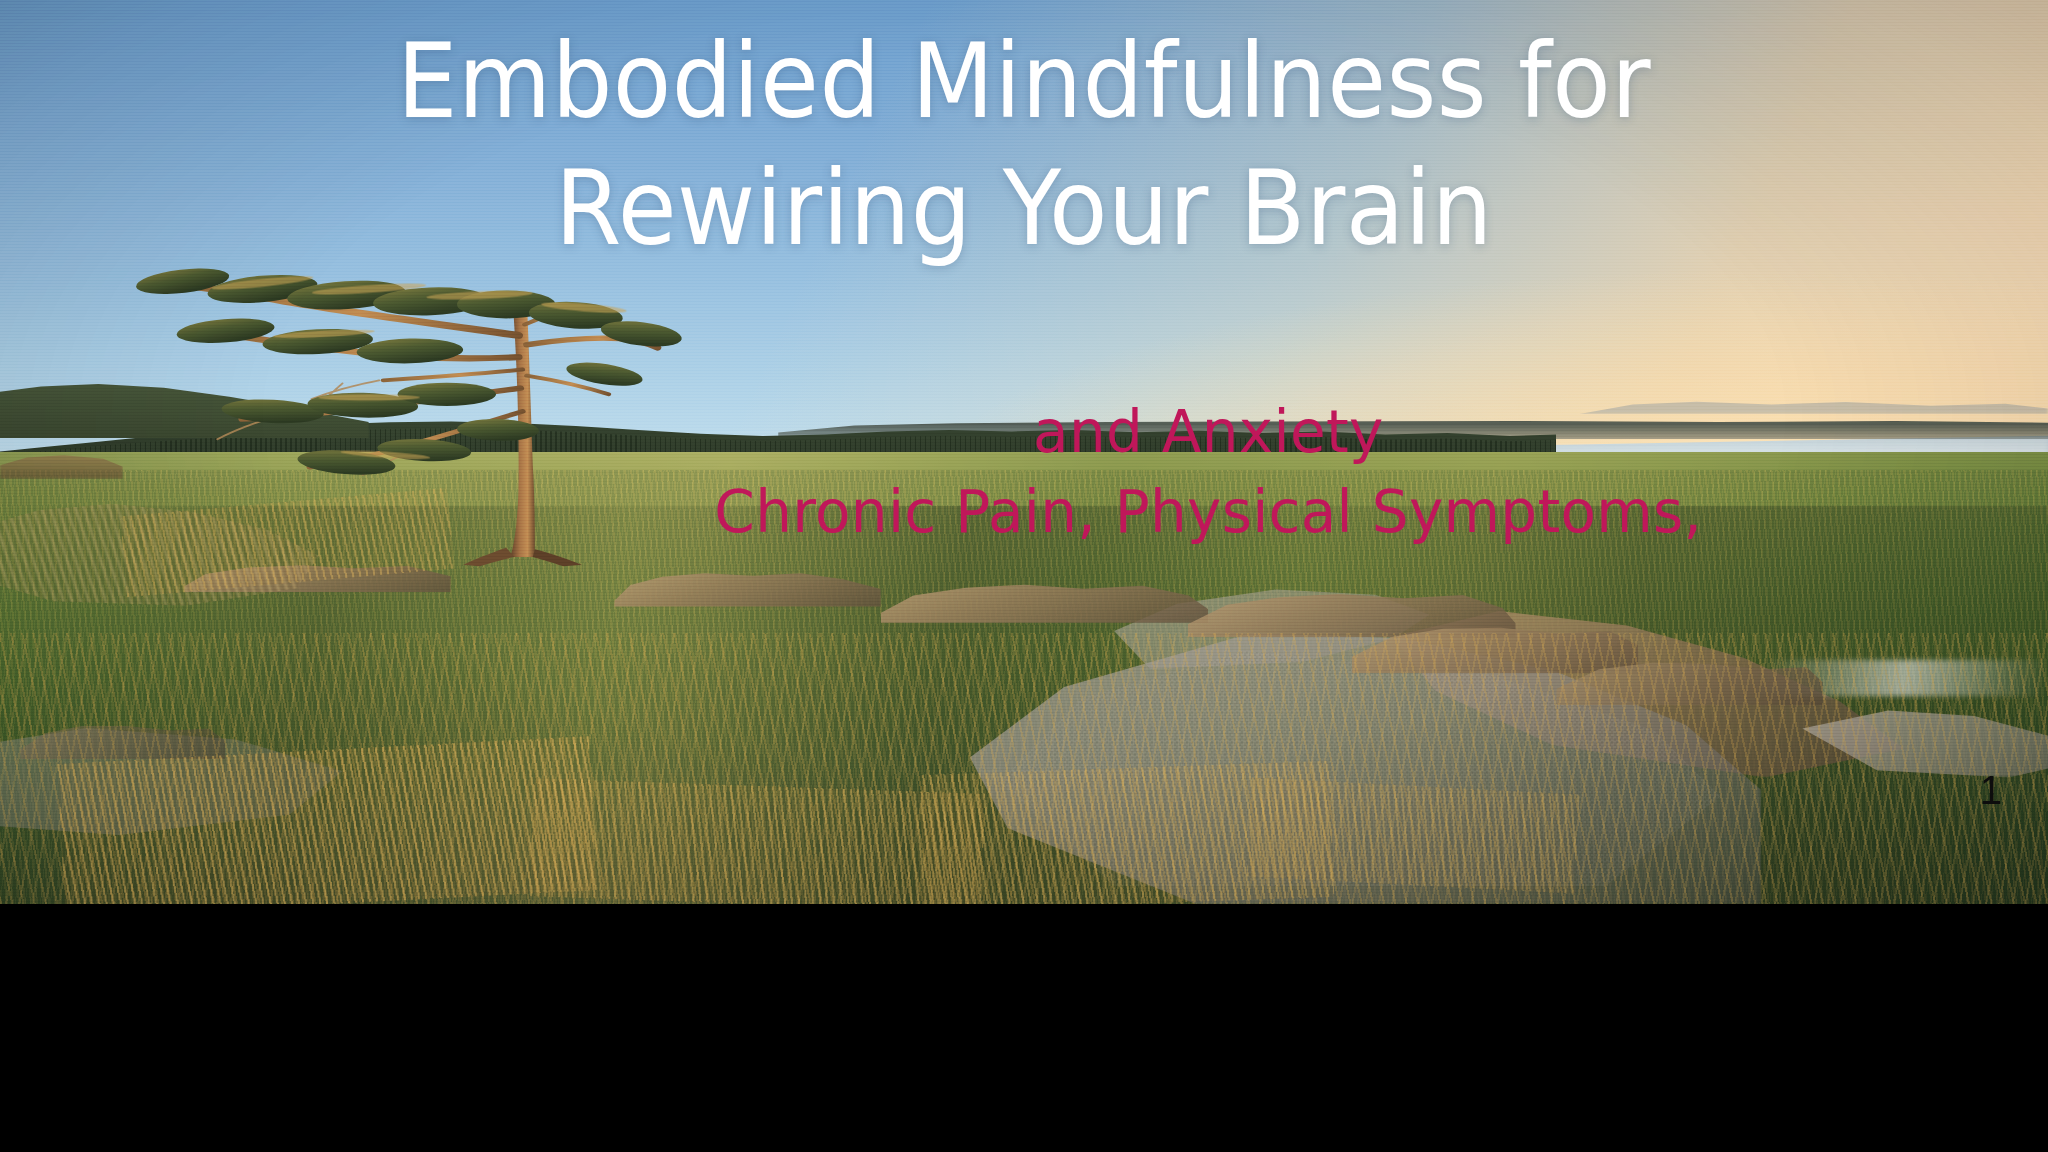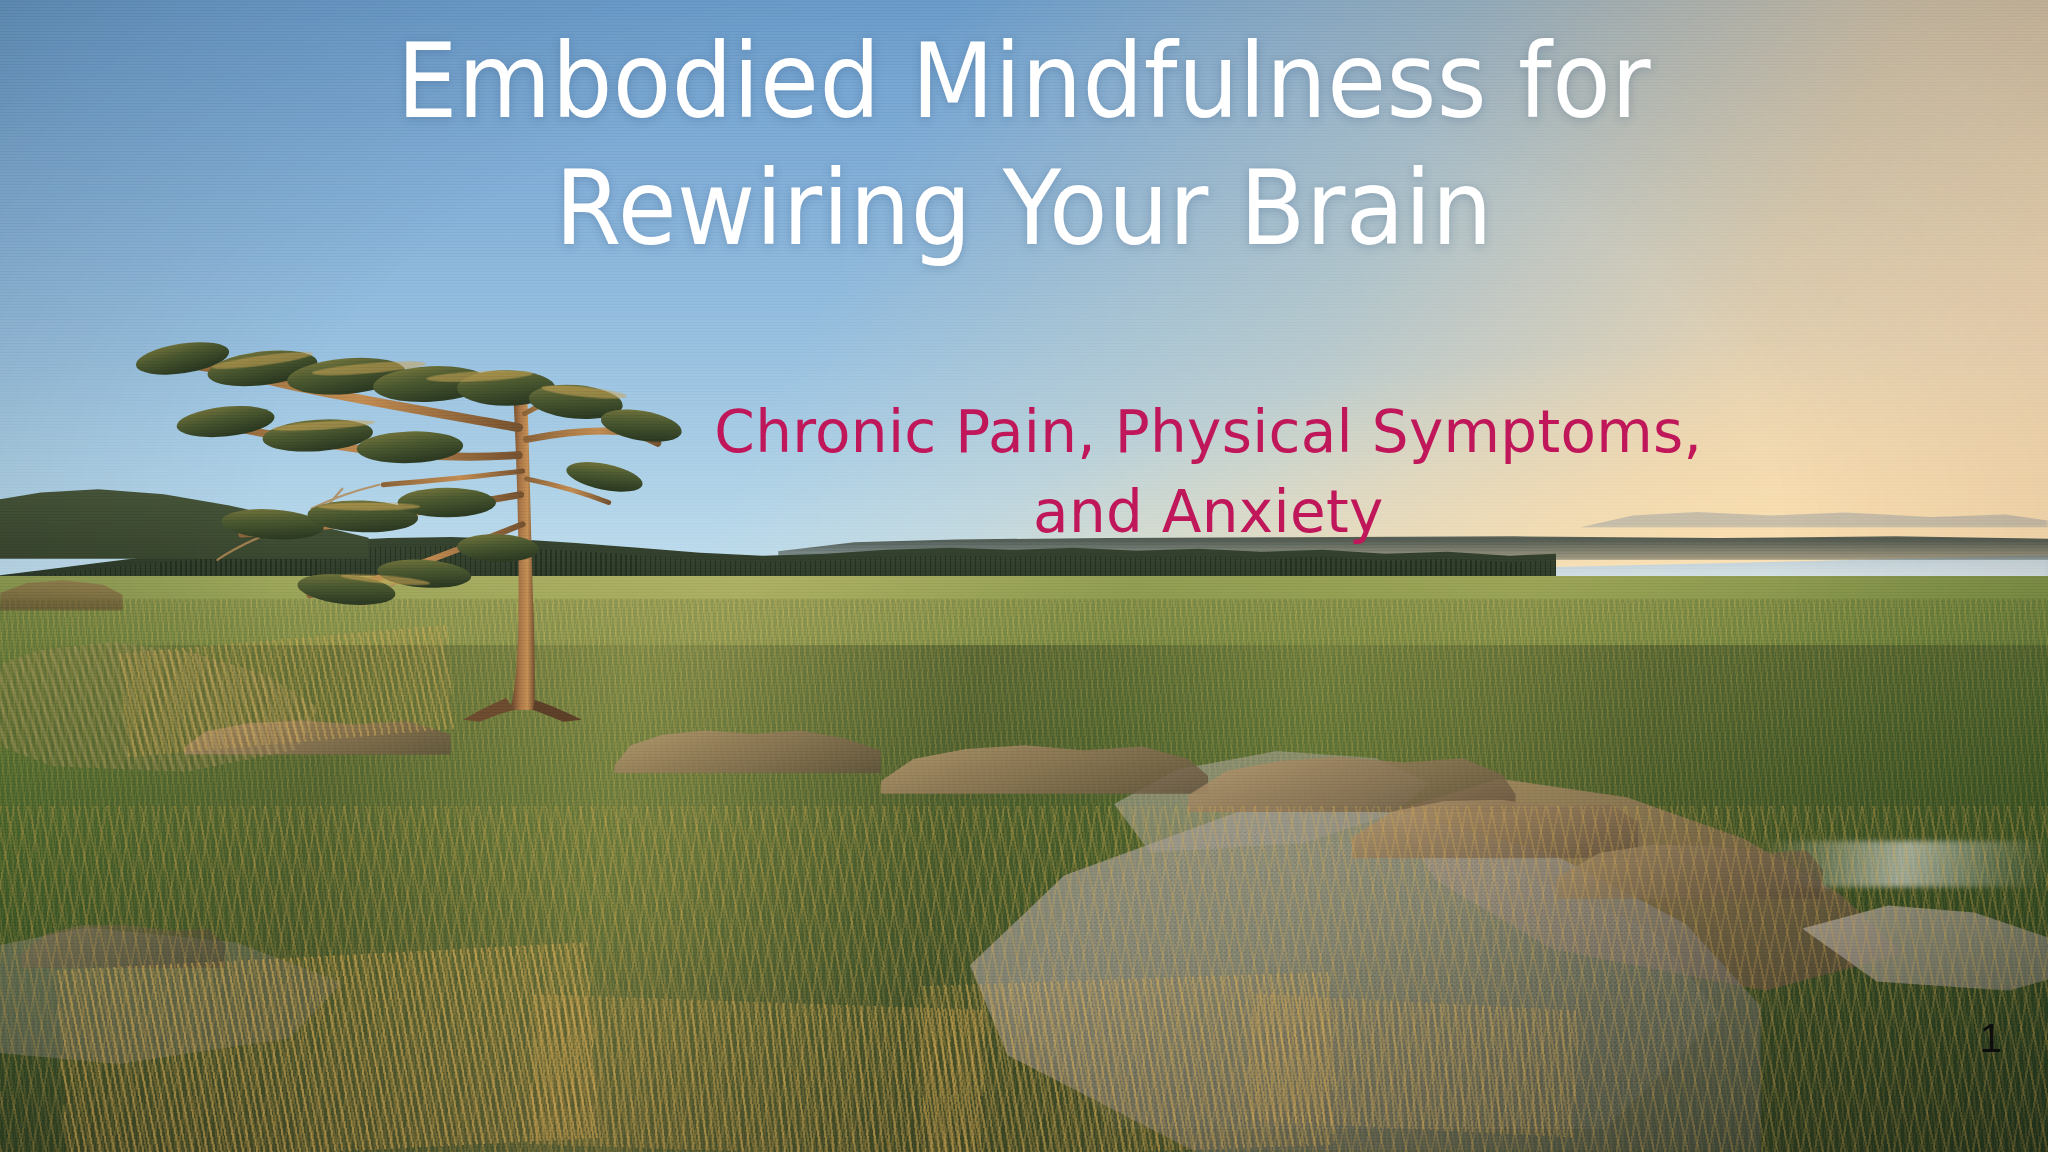--- a/index.html
+++ b/index.html
@@ -6,21 +6,21 @@
 
   html, body {
     width:2048px; height:1152px;
     overflow:hidden;
     background:#000;
     font-family:"DejaVu Sans", sans-serif;
   }
 
   .slide {
     position:relative;
-    width:2048px; height:1152px;
+    width:2048px; height:904px;
     overflow:hidden;
   }
 
   
   .photo { position:absolute; inset:0; overflow:hidden; }
 
   
   .sky {
     position:absolute; left:0; top:0; width:100%; height:64%;
     background:
@@ -529,20 +529,20 @@
   </div>
 
   <div class="text-layer">
 
     <div class="slide-title">
       <span class="tline">Embodied Mindfulness for</span>
       <span class="tline">Rewiring Your Brain</span>
     </div>
 
     <div class="slide-subtitle">
+      <span class="sline">and Anxiety</span>
       <span class="sline">Chronic Pain, Physical Symptoms,</span>
-      <span class="sline">and Anxiety</span>
     </div>
 
     <div class="page-number">1</div>
   </div>
 
 </div>
 
 </body></html>

